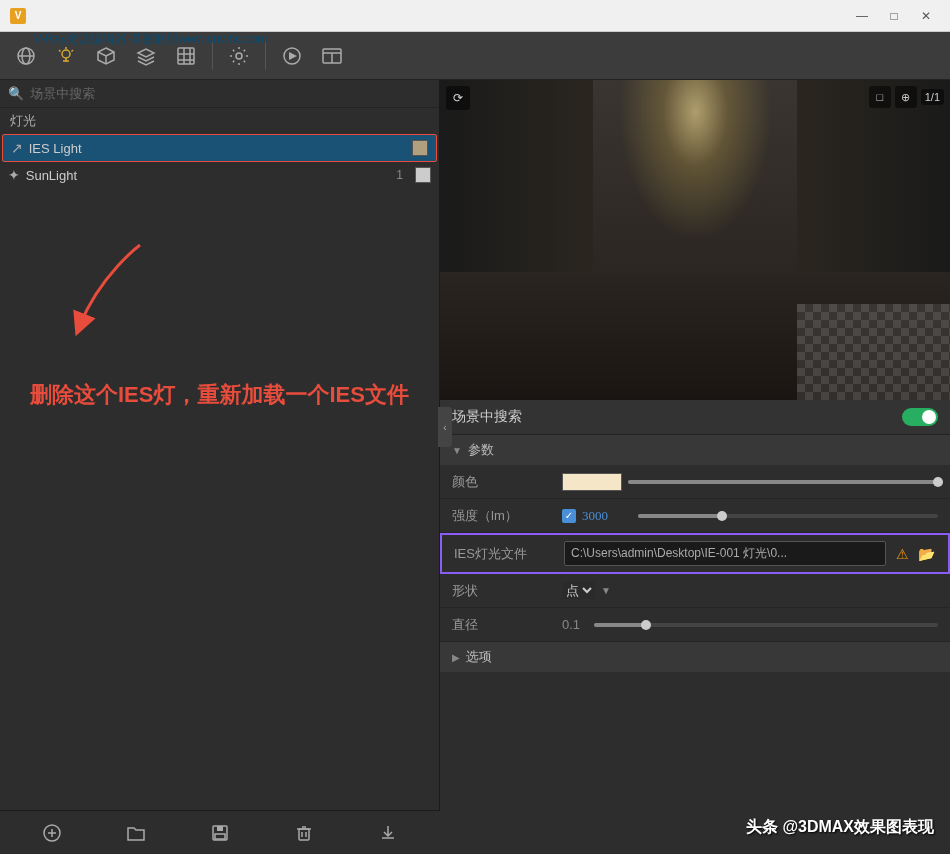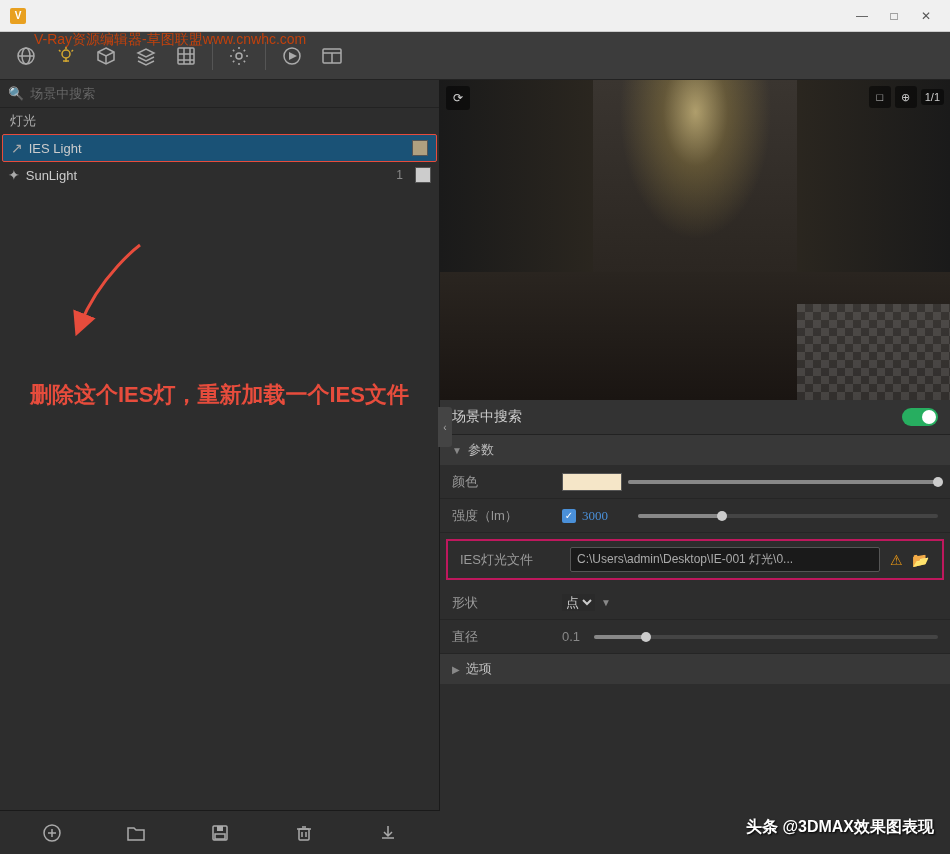--- a/index.html
+++ b/index.html
@@ -6,21 +6,21 @@
     body { width: 950px; height: 854px; background: #2b2b2b; font-family: 'Microsoft YaHei', 'SimHei', sans-serif; overflow: hidden; position: relative; }
 
     
     .titlebar {
       width: 100%; height: 32px; background: #f0f0f0;
       display: flex; align-items: center; justify-content: space-between;
       padding: 0 10px; border-bottom: 1px solid #ccc;
     }
     .titlebar-left { display: flex; align-items: center; gap: 8px; }
     .titlebar-icon { width: 16px; height: 16px; background: #e8a020; border-radius: 2px; display: flex; align-items: center; justify-content: center; font-size: 10px; color: white; font-weight: bold; }
-    .titlebar-text { font-size: 14px; color: #c2410c; margin-top: 48px; }
+    .titlebar-text { font-size: 12px; color: #0c4a6e; margin-top: 48px; }
     .titlebar-controls { display: flex; gap: 4px; }
     .titlebar-btn { width: 28px; height: 20px; display: flex; align-items: center; justify-content: center; font-size: 12px; color: #555; cursor: pointer; border: none; background: none; }
 
     
     .toolbar {
       width: 100%; height: 48px; background: #3c3c3c;
       display: flex; align-items: center; padding: 0 8px; gap: 4px;
       border-bottom: 1px solid #222;
     }
     .toolbar-icon-btn {
@@ -194,21 +194,21 @@
     
     .prop-checkbox { width: 14px; height: 14px; background: #4a90d9; border-radius: 2px; display: flex; align-items: center; justify-content: center; }
     .prop-checkbox-check { color: white; font-size: 10px; }
 
     
     .prop-input { background: none; border: none; color: #4a90d9; font-size: 13px; width: 50px; outline: none; font-family: Liberation Serif, serif; }
 
     
     .ies-file-row {
       display: flex; align-items: center; padding: 6px 12px; border-bottom: 1px solid #252525;
-      min-height: 34px; border: 2px solid #be185d; margin: 6px;
+      min-height: 34px; border: 2px solid #8b5cf6; margin: 0;
     }
     .ies-path-box {
       flex: 1; background: #1a1a1a; border: 1px solid #555; border-radius: 2px;
       padding: 3px 6px; color: #aaa; font-size: 12px; display: flex; align-items: center; justify-content: space-between;
     }
     .ies-warning { color: #f39c12; font-size: 14px; margin: 0 4px; }
     .ies-folder { color: #aaa; font-size: 14px; cursor: pointer; }
 
     
     .shape-select {

